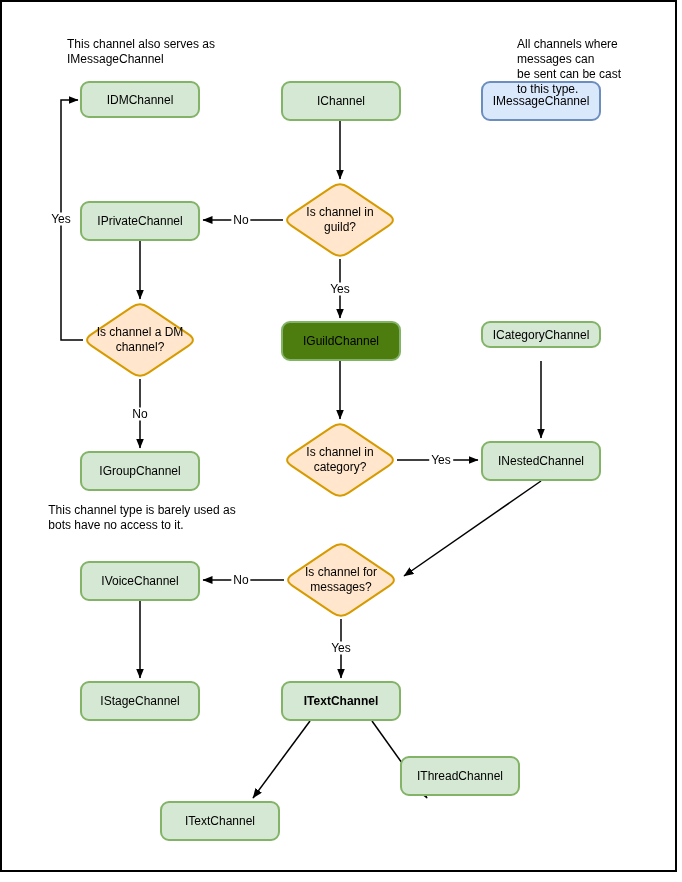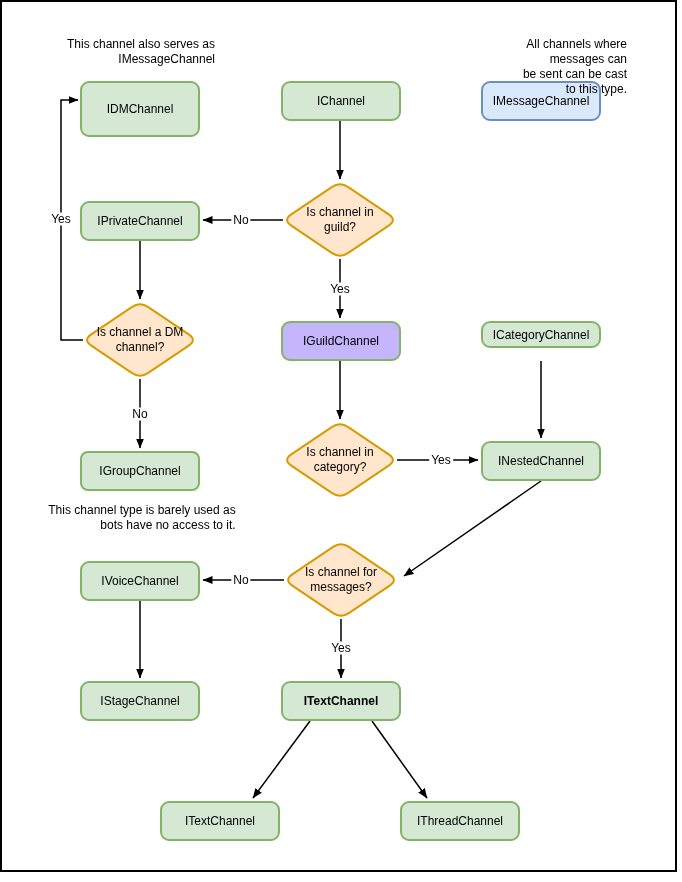--- a/index.html
+++ b/index.html
@@ -21,21 +21,21 @@
   .diamond-label{
     position:absolute;transform:translate(-50%,-50%);
     text-align:center;font-size:12px;line-height:15px;
   }
   .edge-label{
     position:absolute;transform:translate(-50%,-50%);
     background:#ffffff;font-size:12px;line-height:13px;padding:0 2px;
   }
   .note{
     position:absolute;transform:translateX(-50%);
-    text-align:right;font-size:12px;line-height:15px;white-space:pre-line;
+    text-align:left;font-size:12px;line-height:15px;white-space:pre-line;
   }
 </style>
 </head>
 <body>
 
 <div id="frame"></div>
 
 <svg id="edge-layer" width="682" height="882" xmlns="http://www.w3.org/2000/svg">
   <defs>
     <marker id="arrow" markerUnits="userSpaceOnUse" markerWidth="12" markerHeight="10" refX="9.5" refY="4" orient="auto">
@@ -64,33 +64,33 @@
   </svg>
 
 <div id="node-layer">
     <div class="edge-label" style="left: 241px; top: 220px;">No</div>
     <div class="edge-label" style="left: 340px; top: 289px;">Yes</div>
     <div class="edge-label" style="left: 61px; top: 219px;">Yes</div>
     <div class="edge-label" style="left: 140px; top: 414px;">No</div>
     <div class="edge-label" style="left: 441px; top: 460px;">Yes</div>
     <div class="edge-label" style="left: 241px; top: 580px;">No</div>
     <div class="edge-label" style="left: 341px; top: 648px;">Yes</div>
-    <div class="node-box" style="left: 80px; top: 81px; width: 120px; height: 56px; background: rgb(213, 232, 212); border-color: rgb(130, 179, 102);">IDMChannel</div>
+    <div class="node-box" style="left: 80px; top: 81px; width: 120px; height: 37px; background: rgb(213, 232, 212); border-color: rgb(130, 179, 102);">IDMChannel</div>
     <div class="node-box" style="left: 281px; top: 81px; width: 120px; height: 40px; background: rgb(213, 232, 212); border-color: rgb(130, 179, 102);">IChannel</div>
     <div class="node-box" style="left: 481px; top: 81px; width: 120px; height: 40px; background: rgb(218, 232, 252); border-color: rgb(108, 142, 191);">IMessageChannel</div>
     <div class="node-box" style="left: 80px; top: 201px; width: 120px; height: 40px; background: rgb(213, 232, 212); border-color: rgb(130, 179, 102);">IPrivateChannel</div>
-    <div class="node-box" style="left: 281px; top: 321px; width: 120px; height: 40px; background: #c4b5fd; border-color: rgb(130, 179, 102);">IGuildChannel</div>
+    <div class="node-box" style="left: 281px; top: 321px; width: 120px; height: 40px; background: #4d7c0f; border-color: rgb(130, 179, 102);">IGuildChannel</div>
     <div class="node-box" style="left: 481px; top: 321px; width: 120px; height: 27px; background: rgb(213, 232, 212); border-color: rgb(130, 179, 102);">ICategoryChannel</div>
-    <div class="node-box" style="left: 80px; top: 451px; width: 120px; height: 40px; background: rgb(213, 232, 212); border-color: rgb(130, 179, 102); border-radius: 8px;">IGroupChannel</div>
+    <div class="node-box" style="left: 80px; top: 451px; width: 120px; height: 40px; background: rgb(213, 232, 212); border-color: rgb(130, 179, 102);">IGroupChannel</div>
     <div class="node-box" style="left: 481px; top: 441px; width: 120px; height: 40px; background: rgb(213, 232, 212); border-color: rgb(130, 179, 102);">INestedChannel</div>
     <div class="node-box" style="left: 80px; top: 561px; width: 120px; height: 40px; background: rgb(213, 232, 212); border-color: rgb(130, 179, 102);">IVoiceChannel</div>
     <div class="node-box" style="left: 80px; top: 681px; width: 120px; height: 40px; background: rgb(213, 232, 212); border-color: rgb(130, 179, 102);">IStageChannel</div>
     <div class="node-box" style="left: 281px; top: 681px; width: 120px; height: 40px; background: rgb(213, 232, 212); border-color: rgb(130, 179, 102); font-weight: bold;">ITextChannel</div>
     <div class="node-box" style="left: 160px; top: 801px; width: 120px; height: 40px; background: rgb(213, 232, 212); border-color: rgb(130, 179, 102);">ITextChannel</div>
-    <div class="node-box" style="left: 400px; top: 801px; width: 120px; height: 40px; background: rgb(213, 232, 212); border-color: rgb(130, 179, 102);">IThreadChannel</div>
+    <div class="node-box" style="left: 400px; top: 756px; width: 120px; height: 40px; background: rgb(213, 232, 212); border-color: rgb(130, 179, 102);">IThreadChannel</div>
     <div class="diamond-label" style="left: 340px; top: 220px; width: 96px;">Is channel in guild?</div>
     <div class="diamond-label" style="left: 140px; top: 340px; width: 96px; text-align: center;">Is channel a DM channel?</div>
     <div class="diamond-label" style="left: 340px; top: 460px; width: 96px;">Is channel in category?</div>
     <div class="diamond-label" style="left: 341px; top: 580px; width: 96px;">Is channel for messages?</div>
     <div class="note" style="left: 141px; top: 37px;">This channel also serves as
 IMessageChannel</div>
     <div class="note" style="left: 541px; top: 37px; margin-left: 31px;">All channels where messages can
 be sent can be cast to this type.</div>
     <div class="note" style="left: 142px; top: 503px;">This channel type is barely used as
 bots have no access to it.</div>

